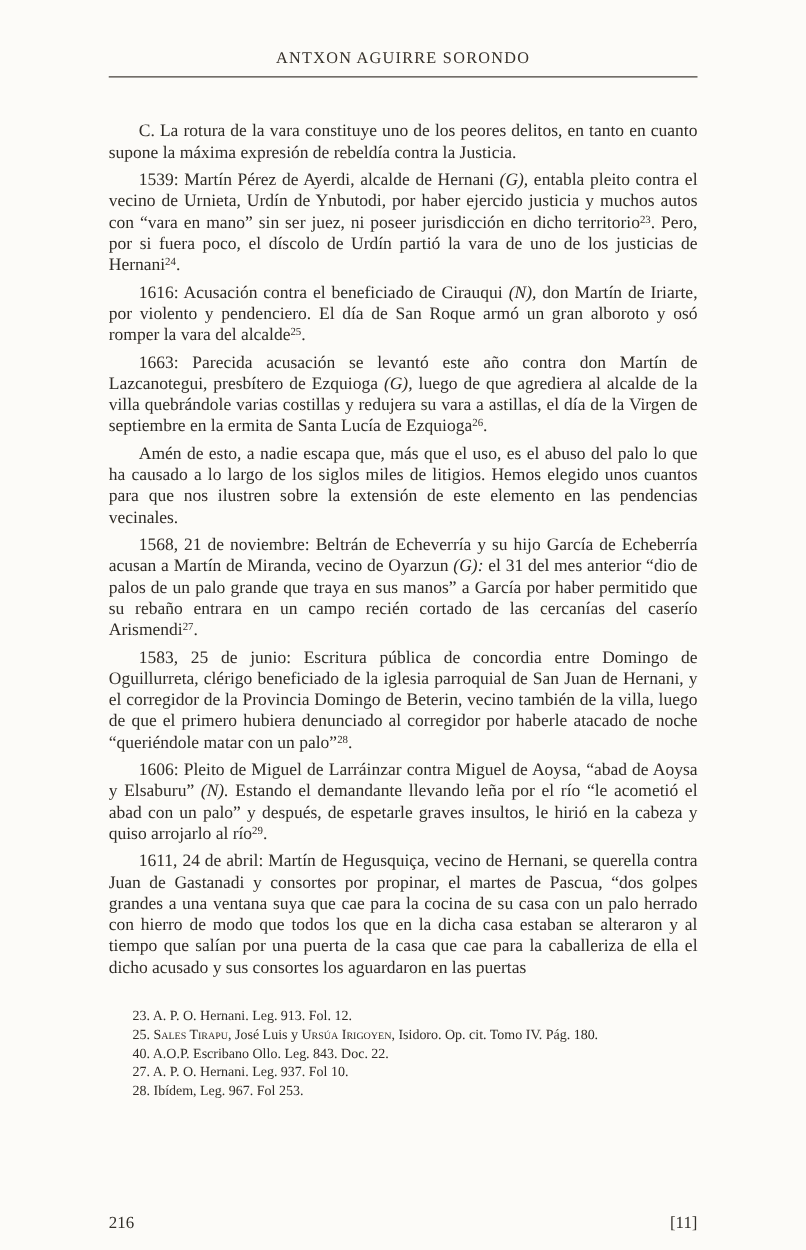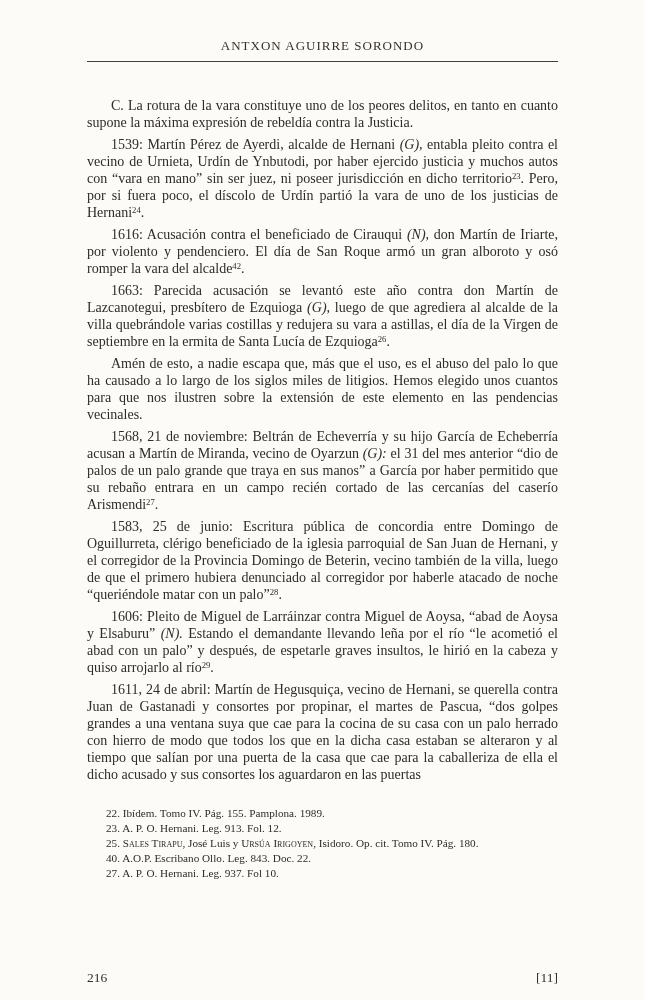--- a/index.html
+++ b/index.html
@@ -77,35 +77,35 @@
 
 <div class="page">
 
   <div class="running-header">
     <span>ANTXON AGUIRRE SORONDO</span>
   </div>
 
   <div class="body-text" id="body-container">
       <p><span>C. La rotura de la vara constituye uno de los peores delitos, en tanto en cuanto supone la máxima expresión de rebeldía contra la Justicia.</span></p>
       <p><span>1539: Martín Pérez de Ayerdi, alcalde de Hernani </span><span class="it">(G),</span><span> entabla pleito contra el vecino de Urnieta, Urdín de Ynbutodi, por haber ejercido justicia y muchos autos con “vara en mano” sin ser juez, ni poseer jurisdicción en dicho territorio</span><span class="sup">23</span><span>. Pero, por si fuera poco, el díscolo de Urdín partió la vara de uno de los justicias de Hernani</span><span class="sup">24</span><span>.</span></p>
-      <p><span>1616: Acusación contra el beneficiado de Cirauqui </span><span class="it">(N),</span><span> don Martín de Iriarte, por violento y pendenciero. El día de San Roque armó un gran alboroto y osó romper la vara del alcalde</span><span class="sup">42</span><span>.</span></p>
+      <p><span>1616: Acusación contra el beneficiado de Cirauqui </span><span class="it">(N),</span><span> don Martín de Iriarte, por violento y pendenciero. El día de San Roque armó un gran alboroto y osó romper la vara del alcalde</span><span class="sup">25</span><span>.</span></p>
       <p><span>1663: Parecida acusación se levantó este año contra don Martín de Lazcanotegui, presbítero de Ezquioga </span><span class="it">(G),</span><span> luego de que agrediera al alcalde de la villa quebrándole varias costillas y redujera su vara a astillas, el día de la Virgen de septiembre en la ermita de Santa Lucía de Ezquioga</span><span class="sup">26</span><span>.</span></p>
       <p><span>Amén de esto, a nadie escapa que, más que el uso, es el abuso del palo lo que ha causado a lo largo de los siglos miles de litigios. Hemos elegido unos cuantos para que nos ilustren sobre la extensión de este elemento en las pendencias vecinales.</span></p>
       <p><span>1568, 21 de noviembre: Beltrán de Echeverría y su hijo García de Echeberría acusan a Martín de Miranda, vecino de Oyarzun </span><span class="it">(G):</span><span> el 31 del mes anterior “dio de palos de un palo grande que traya en sus manos” a García por haber permitido que su rebaño entrara en un campo recién cortado de las cercanías del caserío Arismendi</span><span class="sup">27</span><span>.</span></p>
       <p><span>1583, 25 de junio: Escritura pública de concordia entre Domingo de Oguillurreta, clérigo beneficiado de la iglesia parroquial de San Juan de Hernani, y el corregidor de la Provincia Domingo de Beterin, vecino también de la villa, luego de que el primero hubiera denunciado al corregidor por haberle atacado de noche “queriéndole matar con un palo”</span><span class="sup">28</span><span>.</span></p>
       <p><span>1606: Pleito de Miguel de Larráinzar contra Miguel de Aoysa, “abad de Aoysa y Elsaburu” </span><span class="it">(N).</span><span> Estando el demandante llevando leña por el río “le acometió el abad con un palo” y después, de espetarle graves insultos, le hirió en la cabeza y quiso arrojarlo al río</span><span class="sup">29</span><span>.</span></p>
       <p><span>1611, 24 de abril: Martín de Hegusquiça, vecino de Hernani, se querella contra Juan de Gastanadi y consortes por propinar, el martes de Pascua, “dos golpes grandes a una ventana suya que cae para la cocina de su casa con un palo herrado con hierro de modo que todos los que en la dicha casa estaban se alteraron y al tiempo que salían por una puerta de la casa que cae para la caballeriza de ella el dicho acusado y sus consortes los aguardaron en las puertas</span></p>
     </div>
 
   <div class="footnotes" id="fn-container">
-      <div class="fn"><span>22. Ibídem. Tomo IV. Pág. 155. Pamplona. 1989.</span></div>
       <div class="fn"><span>23. A. P. O. Hernani. Leg. 913. Fol. 12.</span></div>
       <div class="fn"><span>25. </span><span class="sc">Sales Tirapu</span><span>, José Luis y </span><span class="sc">Ursúa Irigoyen</span><span>, Isidoro. Op. cit. Tomo IV. Pág. 180.</span></div>
       <div class="fn"><span>40. A.O.P. Escribano Ollo. Leg. 843. Doc. 22.</span></div>
       <div class="fn"><span>27. A. P. O. Hernani. Leg. 937. Fol 10.</span></div>
+      <div class="fn"><span>28. Ibídem, Leg. 967. Fol 253.</span></div>
     </div>
 
   <div class="page-footer">
     <span>216</span>
     <span>[11]</span>
   </div>
 
 </div>
 
 </body></html>

